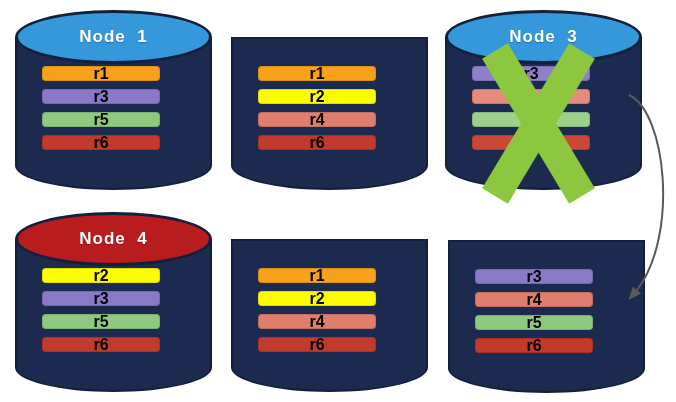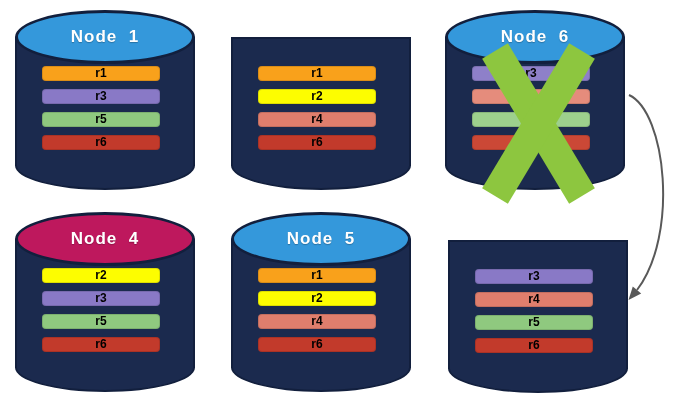--- a/index.html
+++ b/index.html
@@ -1,20 +1,20 @@
 <!DOCTYPE html>
 <html><head>
 <meta charset="utf-8">
 <style>
   html,body{margin:0;padding:0;}
   body{
     width:676px;height:402px;position:relative;background:#ffffff;
     font-family:"Liberation Sans","DejaVu Sans",sans-serif;overflow:hidden;
   }
-  .node{position:absolute;width:180px;height:180px;}
+  .node{position:absolute;width:180px;height:180px;padding-left:17px;}
   .pos-1{left:15px;top:10px;}
   .pos-2{left:231px;top:10px;}
   .pos-3{left:445px;top:10px;}
   .pos-4{left:15px;top:212px;}
   .pos-5{left:231px;top:212px;}
   .pos-6{left:448px;top:213px;}
   .cyl-body{
     position:absolute;left:0;right:0;top:27px;bottom:0;
     border-radius:0 0 50% 50% / 0 0 16% 16%;
     border:2px solid transparent;box-sizing:border-box;
@@ -25,21 +25,21 @@
     display:flex;align-items:center;justify-content:center;
   }
   .node-title{
     color:#ffffff;font-size:17px;font-weight:bold;letter-spacing:1px;
     white-space:pre;text-shadow:0 1px 1px rgba(0,0,0,0.25);
   }
   .rows{position:absolute;left:27px;top:56px;width:118px;}
   .replica-row{
     height:15px;margin-bottom:8px;border-radius:4px;
     display:flex;align-items:center;justify-content:center;
-    font-size:12px;font-weight:bold;color:#000;line-height:15px;
+    font-size:16px;font-weight:bold;color:#000;line-height:15px;
     box-shadow:inset 0 0 0 1px rgba(0,0,0,0.12);
   }
   .cross-svg{position:absolute;left:36px;top:36px;overflow:visible;}
   .arrow-svg{position:absolute;left:0;top:0;pointer-events:none;}
 </style>
 </head>
 <body style="background: rgb(255, 255, 255);">
 
 <div class="node pos-1">
   <div class="cyl-body" style="background-color: rgb(27, 42, 78); border-color: rgb(18, 31, 61);"></div>
@@ -60,52 +60,49 @@
     <div class="replica-row" style="background-color: rgb(249, 161, 27);">r1</div>
     <div class="replica-row" style="background-color: rgb(253, 253, 0);">r2</div>
     <div class="replica-row" style="background-color: rgb(223, 126, 109);">r4</div>
     <div class="replica-row" style="background-color: rgb(194, 58, 43);">r6</div>
   </div>
 </div>
 
 <div class="node pos-3">
   <div class="cyl-body" style="background-color: rgb(27, 42, 78); border-color: rgb(18, 31, 61);"></div>
   <div class="cyl-top" style="background-color: rgb(52, 152, 219); border-color: rgb(18, 31, 61);">
-    <span class="node-title">Node  6</span>
+    <span class="node-title">Node  3</span>
   </div>
   <div class="rows">
     <div class="replica-row" style="background-color: rgb(142, 128, 201);">r3</div>
     <div class="replica-row" style="background-color: rgb(229, 140, 124);"></div>
     <div class="replica-row" style="background-color: rgb(157, 208, 141);"></div>
     <div class="replica-row" style="background-color: rgb(203, 72, 54);"></div>
   </div>
   <svg class="cross-svg" width="116" height="156">
     <line x1="14" y1="5" x2="101" y2="150" stroke-width="30" stroke-linecap="butt" stroke="#8DC63F"></line>
     <line x1="101" y1="5" x2="14" y2="150" stroke-width="30" stroke-linecap="butt" stroke="#8DC63F"></line>
   </svg>
 </div>
 
 <div class="node pos-4">
   <div class="cyl-body" style="background-color: rgb(27, 42, 78); border-color: rgb(18, 31, 61);"></div>
-  <div class="cyl-top" style="background-color: #be185d; border-color: rgb(18, 31, 61);">
+  <div class="cyl-top" style="background-color: #b91c1c; border-color: rgb(18, 31, 61);">
     <span class="node-title">Node  4</span>
   </div>
   <div class="rows">
     <div class="replica-row" style="background-color: rgb(253, 253, 0);">r2</div>
     <div class="replica-row" style="background-color: rgb(137, 121, 198);">r3</div>
     <div class="replica-row" style="background-color: rgb(143, 201, 127);">r5</div>
     <div class="replica-row" style="background-color: rgb(194, 58, 43);">r6</div>
   </div>
 </div>
 
 <div class="node pos-5">
   <div class="cyl-body" style="background-color: rgb(27, 42, 78); border-color: rgb(18, 31, 61);"></div>
-  <div class="cyl-top" style="background-color: rgb(52, 152, 219); border-color: rgb(18, 31, 61);">
-    <span class="node-title">Node  5</span>
-  </div>
   <div class="rows">
     <div class="replica-row" style="background-color: rgb(249, 161, 27);">r1</div>
     <div class="replica-row" style="background-color: rgb(253, 253, 0);">r2</div>
     <div class="replica-row" style="background-color: rgb(223, 126, 109);">r4</div>
     <div class="replica-row" style="background-color: rgb(194, 58, 43);">r6</div>
   </div>
 </div>
 
 <div class="node pos-6">
   <div class="cyl-body" style="background-color: rgb(27, 42, 78); border-color: rgb(18, 31, 61);"></div>

